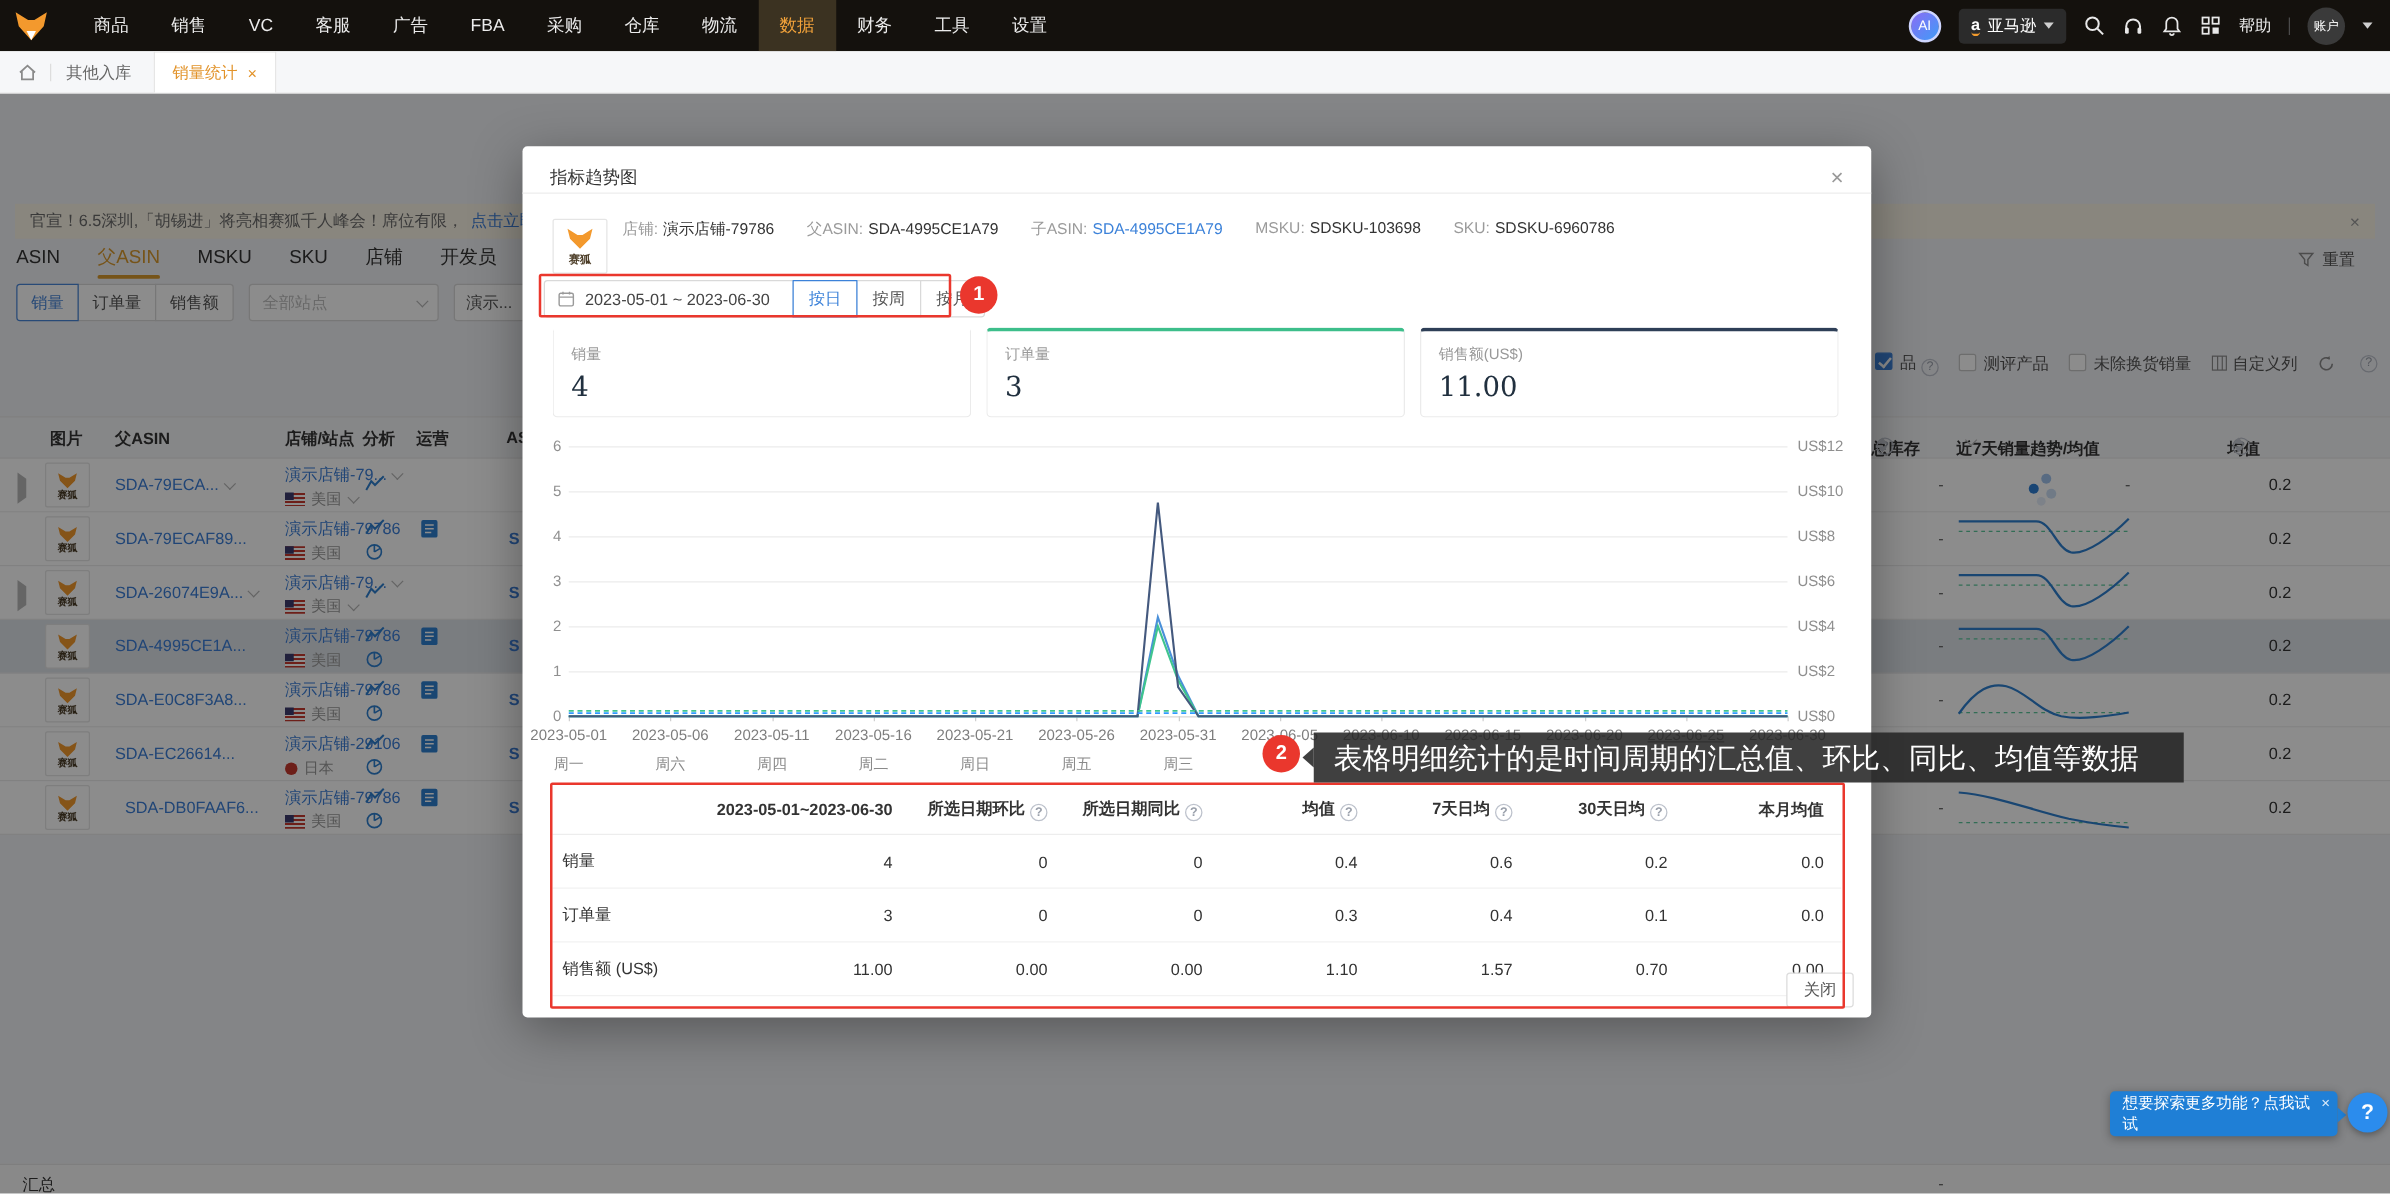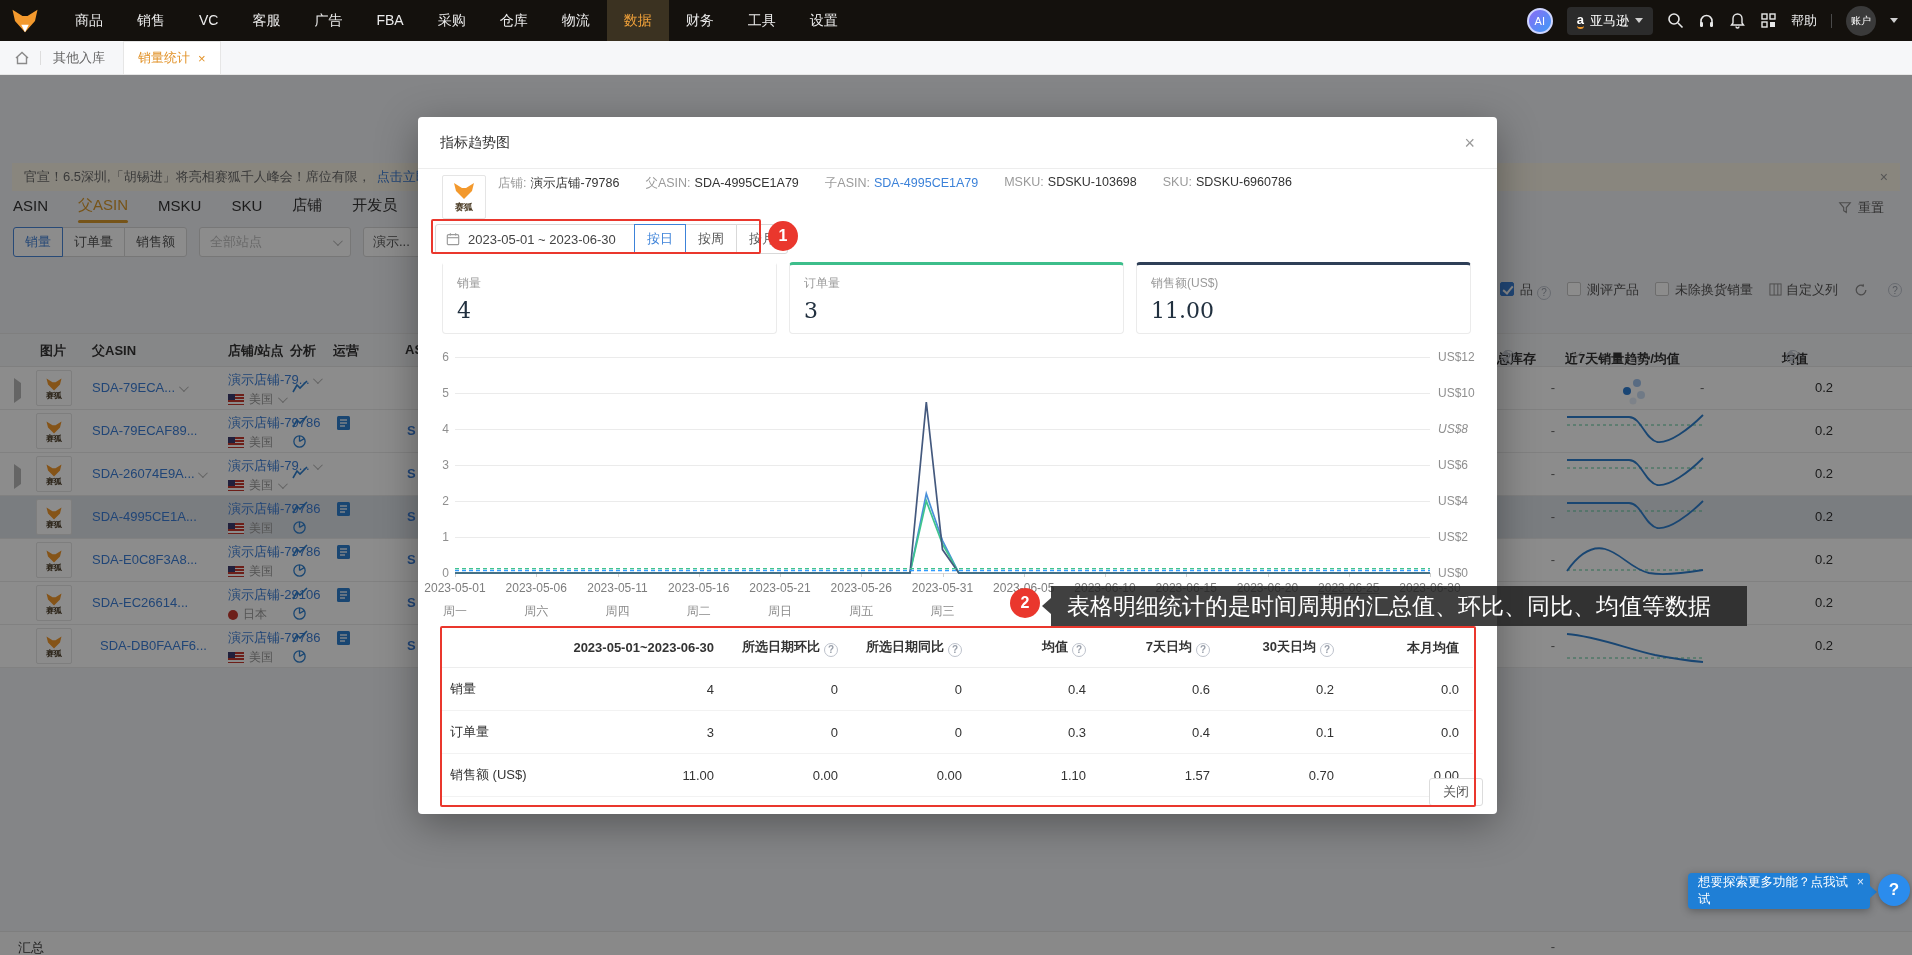--- a/index.html
+++ b/index.html
@@ -81,21 +81,21 @@
   .icon-doc{width:15px;height:16px}
   .schar{color:#3c7fd8;font-weight:bold}
   .spark{width:140px;height:44px;position:relative}
   .sumrow{position:absolute;top:856px;left:0;right:0;height:30px;background:#fafafa;border-top:1px solid #e5e5e5;border-bottom:1px solid #e5e5e5;font-size:13px;color:#333}
 
   
   .mask{position:absolute;top:75px;left:0;right:0;bottom:0;background:rgba(0,0,0,.45);z-index:20}
 
   
   .modal{position:absolute;left:418px;top:117px;width:1079px;height:697px;background:#fff;border-radius:4px;box-shadow:0 10px 40px rgba(0,0,0,.35);z-index:30}
-  .m-head{height:52px;border-bottom:1px solid #ededed;display:flex;align-items:center;padding:4px 22px;font-size:14px;color:#333}
+  .m-head{height:38px;border-bottom:1px solid #ededed;display:flex;align-items:flex-start;padding:16px 22px;font-size:14px;color:#333}
   .m-close{margin-left:auto;color:#9a9a9a;font-size:18px;line-height:18px}
   .m-prod{position:absolute;left:24px;top:58px;display:flex;gap:12px}
   .m-thumb{width:44px;height:44px;border:1px solid #e5e5e5;border-radius:2px;display:flex;flex-direction:column;align-items:center;justify-content:center}
   .m-thumb svg{width:24px;height:20px}
   .m-thumb i{font-style:normal;font-size:9px;color:#4a3b25;font-weight:bold}
   .m-pname{font-size:13px;color:#333;margin:2px 0 8px}
   .m-fields{display:flex;gap:26px;font-size:12.5px}
   .m-fields .lb{color:#9a9a9a;margin-right:4px}
   .m-fields .vl{color:#333}
   .m-fields .vl.link{color:#3c82d9}
@@ -586,21 +586,21 @@
         <div class="ytick" style="top: 180px;">1</div>
         <div class="ytick2" style="top: 180px;">US$2</div>
         <div class="gridline" style="top: 144px;"></div>
         <div class="ytick" style="top: 144px;">2</div>
         <div class="ytick2" style="top: 144px;">US$4</div>
         <div class="gridline" style="top: 108px;"></div>
         <div class="ytick" style="top: 108px;">3</div>
         <div class="ytick2" style="top: 108px;">US$6</div>
         <div class="gridline" style="top: 72px;"></div>
         <div class="ytick" style="top: 72px;">4</div>
-        <div class="ytick2" style="top: 72px; font-style: italic;">US$8</div>
+        <div class="ytick2" style="top: 72px;">US$8</div>
         <div class="gridline" style="top: 36px;"></div>
         <div class="ytick" style="top: 36px;">5</div>
         <div class="ytick2" style="top: 36px;">US$10</div>
         <div class="gridline" style="top: 0px;"></div>
         <div class="ytick" style="top: 0px;">6</div>
         <div class="ytick2" style="top: 0px;">US$12</div>
         <div class="xtickmark" style="left: 0px;"></div>
         <div class="xlab" style="left: 0px;">2023-05-01</div>
         <div class="wlab" style="left: 0px;">周一</div>
         <div class="xtickmark" style="left: 81.25px;"></div>

